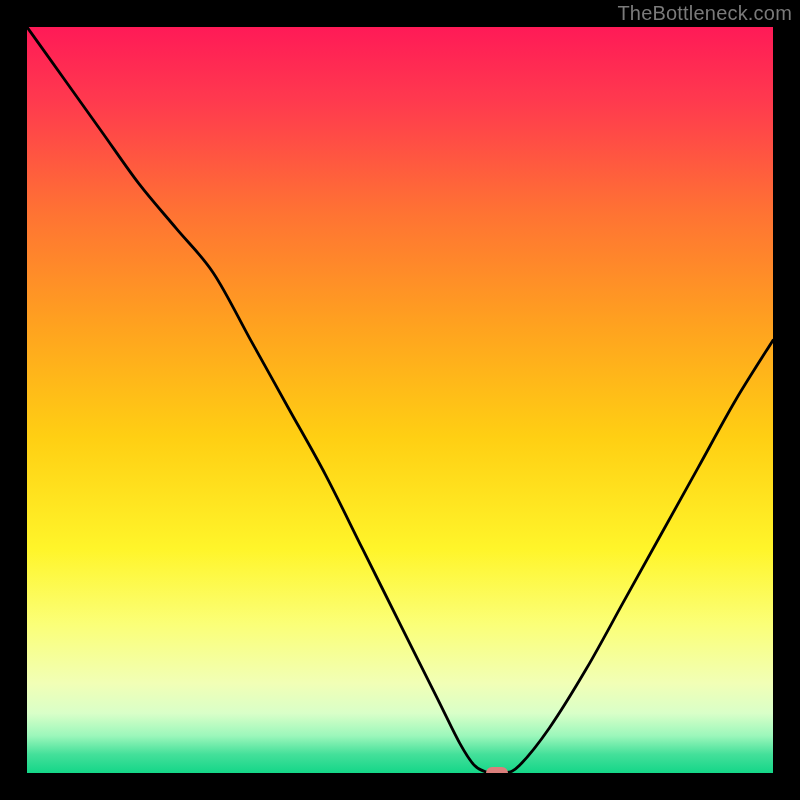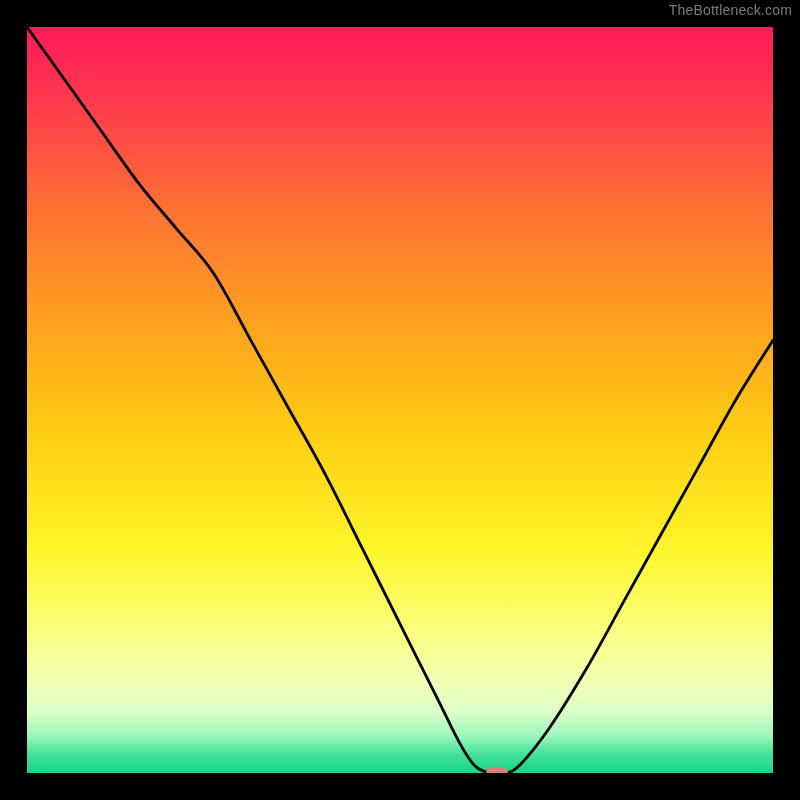--- a/index.html
+++ b/index.html
@@ -14,21 +14,21 @@
     position: relative;
     width: 800px;
     height: 800px;
     background: #000;
   }
   .watermark {
     position: absolute;
     top: 2px;
     right: 8px;
     color: #7a7a7a;
-    font-size: 14px;
+    font-size: 20px;
     font-weight: 500;
     letter-spacing: 0.2px;
   }
   .plot {
     position: absolute;
     left: 27px;
     top: 27px;
     width: 746px;
     height: 746px;
     overflow: hidden;

